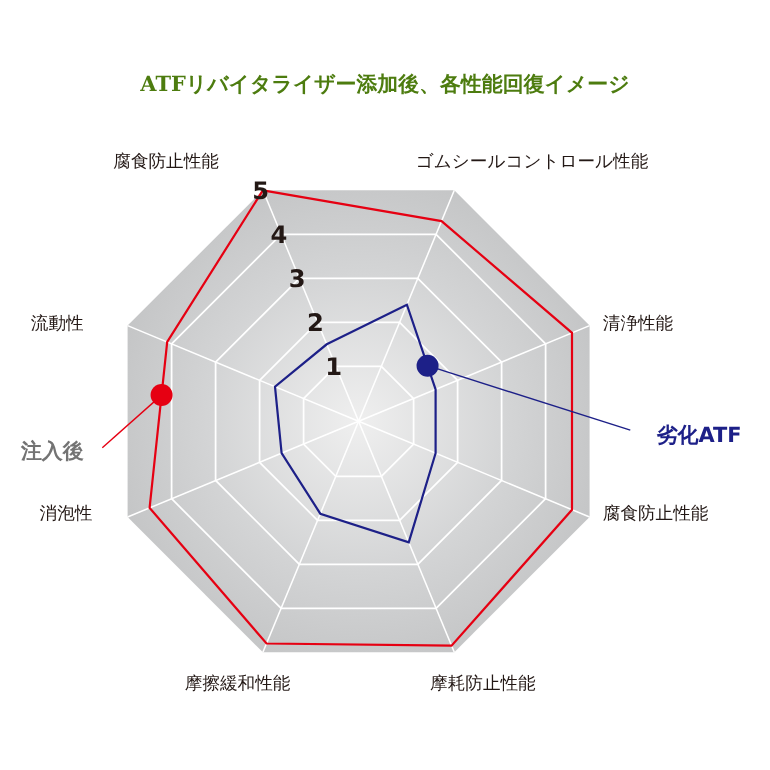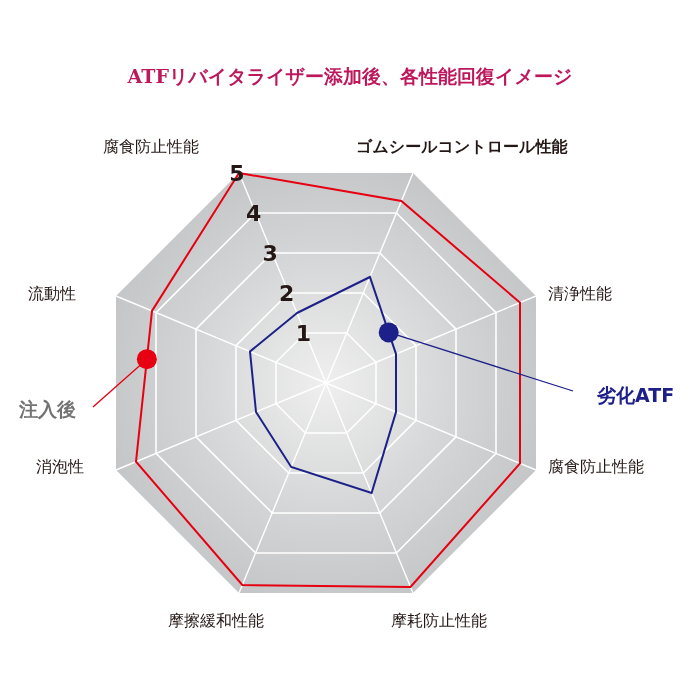--- a/index.html
+++ b/index.html
@@ -1,32 +1,32 @@
 <!DOCTYPE html>
 <html><head>
 <meta charset="utf-8">
 <style>
   html, body { margin: 0; padding: 0; background: #ffffff; }
   body { width: 700px; height: 700px; position: relative; overflow: hidden;
          font-family: "DejaVu Sans", "Liberation Sans", sans-serif; color: #231815; }
   .title { position: absolute; left: 0; top: 64px; width: 700px; text-align: center;
            font-family: "DejaVu Serif", "Liberation Serif", serif; font-weight: bold;
-           font-size: 19px; letter-spacing: 0px; color: #be185d; }
+           font-size: 19px; letter-spacing: 0px; color: #4d7c0f; }
   .axis-label { position: absolute; font-size: 16px; color: #231815; white-space: nowrap; }
   .legend-label { position: absolute; font-size: 19px; font-weight: bold; white-space: nowrap; }
   svg.chart { position: absolute; left: 0; top: 0; }
   .tick { font-family: "DejaVu Sans", sans-serif; font-weight: bold; font-size: 22px; fill: #231815; }
 </style>
 </head>
 <body>
 
 <div class="title">ATFリバイタライザー添加後、各性能回復イメージ</div>
 
 <div class="axis-label" style="left:103px; top:137px;">腐食防止性能</div>
-<div class="axis-label" style="left:356px; top:137px;font-weight:bold;">ゴムシールコントロール性能</div>
+<div class="axis-label" style="left:378px; top:137px;">ゴムシールコントロール性能</div>
 <div class="axis-label" style="left:548px; top:284px;">清浄性能</div>
 <div class="axis-label" style="left:548px; top:457px;">腐食防止性能</div>
 <div class="axis-label" style="left:355px; top:611px;margin-left:36px;">摩耗防止性能</div>
 <div class="axis-label" style="left:168px; top:611px;">摩擦緩和性能</div>
 <div class="axis-label" style="left:36px; top:457px;">消泡性</div>
 <div class="axis-label" style="left:28px; top:284px;">流動性</div>
 
 <div class="legend-label" style="left:19px; top:397px; color:#737373;font-family:Liberation Mono, monospace;">注入後</div>
 <div class="legend-label" style="left:582px; top:383px; color:#1d2088;margin-left:15px;">劣化ATF</div>
 

